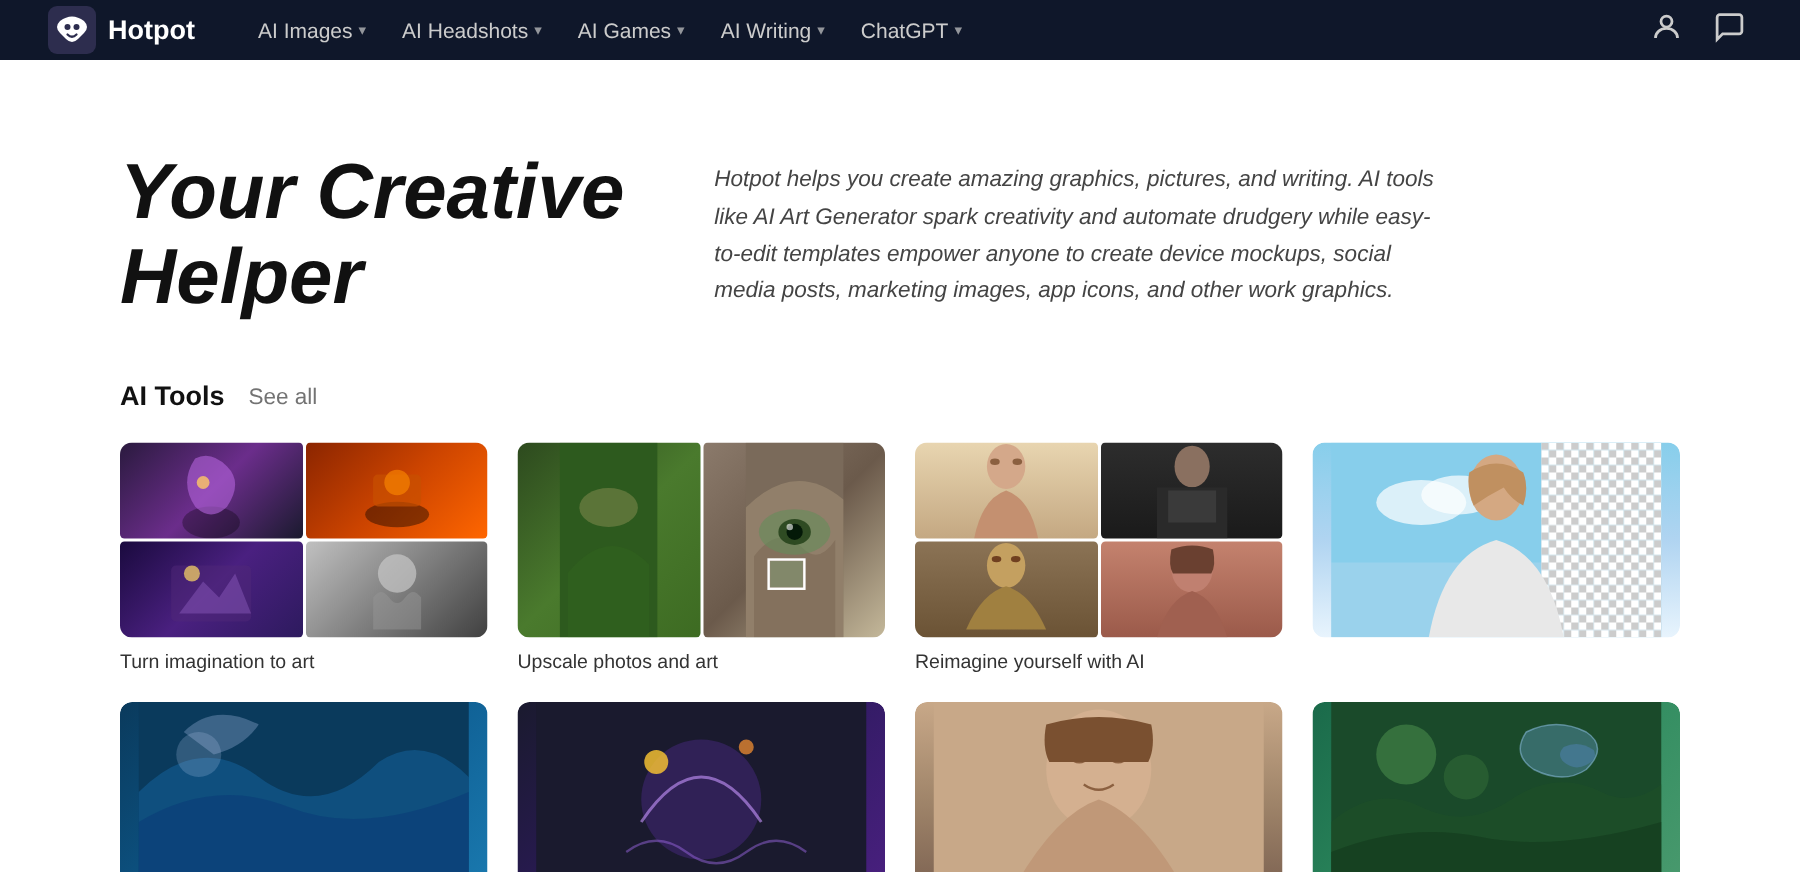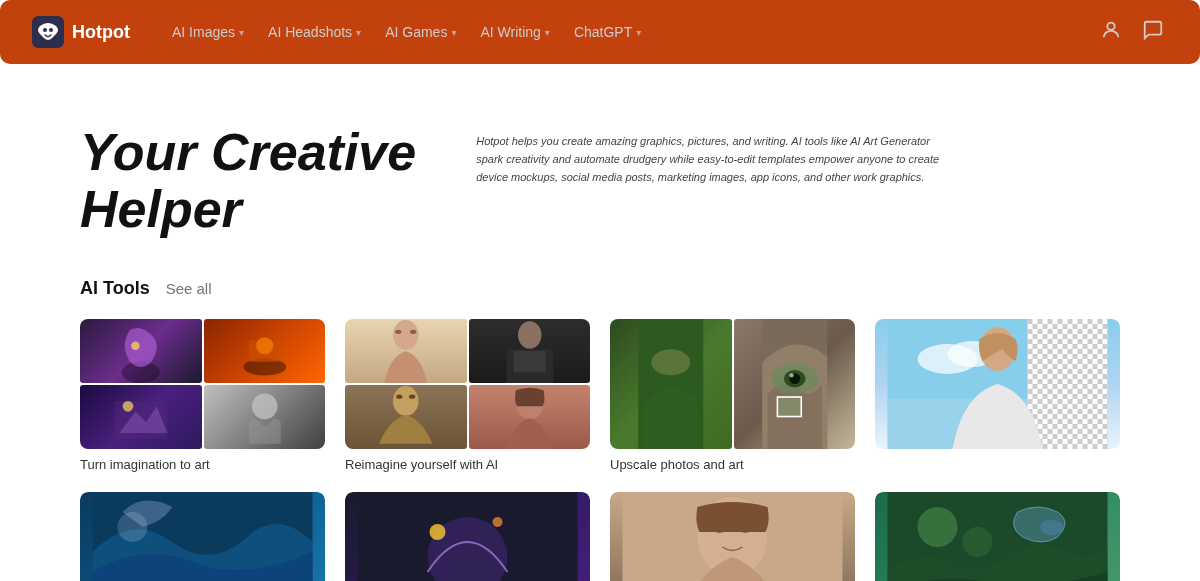--- a/index.html
+++ b/index.html
@@ -1,26 +1,25 @@
 <!DOCTYPE html>
 <html><head>
   <meta charset="utf-8">
   <style>
     * { margin: 0; padding: 0; box-sizing: border-box; }
     body { font-family: -apple-system, BlinkMacSystemFont, 'Segoe UI', sans-serif; background: #fff; color: #222; }
 
     
     nav {
-      background: #c2410c;
+      background: #0f172a;
       display: flex;
       align-items: center;
       padding: 0 32px;
-      height: 64px;
+      height: 40px;
       gap: 8px;
-      border-radius: 10px;
     }
     .nav-logo {
       display: flex;
       align-items: center;
       gap: 8px;
       color: #fff;
       font-weight: 700;
       font-size: 18px;
       margin-right: 24px;
     }
@@ -81,21 +80,21 @@
       font-weight: 700;
       line-height: 1.1;
       color: #111;
     }
     .hero-right {
       flex: 1;
       padding-top: 8px;
       max-width: 480px;
     }
     .hero-desc {
-      font-size: 11px;
+      font-size: 15px;
       line-height: 1.65;
       color: #444;
     }
 
     
     .tools-section {
       padding: 0 80px 40px 80px;
       max-width: 1200px;
       margin: 0 auto;
     }
@@ -304,20 +303,50 @@
               <path d="M15 35 Q20 28 25 35 Q30 42 35 35 Q40 28 45 35 L45 55 L15 55Z" fill="rgba(150,150,150,0.5)"></path>
             </svg>
           </div>
         </div>
       </div>
       <div class="tool-label">Turn imagination to art</div>
     </div>
 
     <div class="tool-card">
       <div class="tool-img">
+        <div class="card3-grid">
+          <div class="card1-cell c3a">
+            <svg width="100%" height="100%" viewBox="0 0 60 120">
+              <rect width="60" height="120" fill="#2d5a1e"></rect>
+              <ellipse cx="30" cy="40" rx="18" ry="12" fill="rgba(200,180,120,0.3)"></ellipse>
+              <path d="M5 80 Q30 50 55 75 L55 120 L5 120Z" fill="rgba(50,100,30,0.5)"></path>
+            </svg>
+          </div>
+          <div class="card1-cell c3b" style="position:relative;">
+            <svg width="100%" height="100%" viewBox="0 0 60 120" style="position:absolute;top:0;left:0;">
+              <rect width="60" height="120" fill="#7a6a5a"></rect>
+              <path d="M0 40 Q30 10 60 35 L60 120 L0 120Z" fill="rgba(180,160,130,0.4)"></path>
+              <path d="M5 70 Q20 50 35 65 Q45 75 55 60 L55 120 L5 120Z" fill="rgba(120,100,80,0.5)"></path>
+
+              <ellipse cx="30" cy="55" rx="22" ry="14" fill="rgba(100,140,90,0.6)"></ellipse>
+              <ellipse cx="30" cy="55" rx="10" ry="8" fill="rgba(30,60,20,0.8)"></ellipse>
+              <ellipse cx="30" cy="55" rx="5" ry="5" fill="rgba(0,20,5,0.9)"></ellipse>
+              <ellipse cx="27" cy="52" rx="2" ry="2" fill="rgba(255,255,255,0.6)"></ellipse>
+
+              <rect x="14" y="72" width="22" height="18" fill="rgba(255,255,255,0.15)" stroke="white" stroke-width="1.5"></rect>
+              <rect x="15" y="73" width="20" height="16" fill="rgba(100,140,90,0.4)"></rect>
+            </svg>
+          </div>
+        </div>
+      </div>
+      <div class="tool-label">Upscale photos and art</div>
+    </div>
+
+    <div class="tool-card">
+      <div class="tool-img">
         <div class="card2-grid">
           <div class="card1-cell c2a" style="position:relative;">
             <svg width="100%" height="100%" viewBox="0 0 60 60" style="position:absolute;top:0;left:0;">
               <ellipse cx="30" cy="15" rx="12" ry="14" fill="#d4a88a"></ellipse>
               <path d="M10 60 Q15 35 30 30 Q45 35 50 60Z" fill="#c49070"></path>
               <ellipse cx="23" cy="12" rx="3" ry="2" fill="#8b6040"></ellipse>
               <ellipse cx="37" cy="12" rx="3" ry="2" fill="#8b6040"></ellipse>
             </svg>
           </div>
           <div class="card1-cell c2b" style="position:relative;">
@@ -338,50 +367,20 @@
           <div class="card1-cell c2d" style="position:relative;">
             <svg width="100%" height="100%" viewBox="0 0 60 60" style="position:absolute;top:0;left:0;">
               <ellipse cx="30" cy="17" rx="13" ry="15" fill="#c08070"></ellipse>
               <path d="M8 60 Q15 36 30 31 Q45 36 52 60Z" fill="#a06050"></path>
               <path d="M17 5 Q30 0 43 5 Q45 15 42 20 L18 20 Q15 15 17 5Z" fill="#6a4030"></path>
             </svg>
           </div>
         </div>
       </div>
       <div class="tool-label">Reimagine yourself with AI</div>
-    </div>
-
-    <div class="tool-card">
-      <div class="tool-img">
-        <div class="card3-grid">
-          <div class="card1-cell c3a">
-            <svg width="100%" height="100%" viewBox="0 0 60 120">
-              <rect width="60" height="120" fill="#2d5a1e"></rect>
-              <ellipse cx="30" cy="40" rx="18" ry="12" fill="rgba(200,180,120,0.3)"></ellipse>
-              <path d="M5 80 Q30 50 55 75 L55 120 L5 120Z" fill="rgba(50,100,30,0.5)"></path>
-            </svg>
-          </div>
-          <div class="card1-cell c3b" style="position:relative;">
-            <svg width="100%" height="100%" viewBox="0 0 60 120" style="position:absolute;top:0;left:0;">
-              <rect width="60" height="120" fill="#7a6a5a"></rect>
-              <path d="M0 40 Q30 10 60 35 L60 120 L0 120Z" fill="rgba(180,160,130,0.4)"></path>
-              <path d="M5 70 Q20 50 35 65 Q45 75 55 60 L55 120 L5 120Z" fill="rgba(120,100,80,0.5)"></path>
-
-              <ellipse cx="30" cy="55" rx="22" ry="14" fill="rgba(100,140,90,0.6)"></ellipse>
-              <ellipse cx="30" cy="55" rx="10" ry="8" fill="rgba(30,60,20,0.8)"></ellipse>
-              <ellipse cx="30" cy="55" rx="5" ry="5" fill="rgba(0,20,5,0.9)"></ellipse>
-              <ellipse cx="27" cy="52" rx="2" ry="2" fill="rgba(255,255,255,0.6)"></ellipse>
-
-              <rect x="14" y="72" width="22" height="18" fill="rgba(255,255,255,0.15)" stroke="white" stroke-width="1.5"></rect>
-              <rect x="15" y="73" width="20" height="16" fill="rgba(100,140,90,0.4)"></rect>
-            </svg>
-          </div>
-        </div>
-      </div>
-      <div class="tool-label">Upscale photos and art</div>
     </div>
 
     <div class="tool-card">
       <div class="tool-img">
         <div class="card-img-full c4" style="border-radius:8px; position:relative; overflow:hidden;">
           <svg width="100%" height="100%" viewBox="0 0 220 130" style="position:absolute;top:0;left:0;">
 
             <rect width="220" height="130" fill="#87ceeb"></rect>
             <rect y="80" width="220" height="50" fill="rgba(200,220,240,0.3)"></rect>
 

